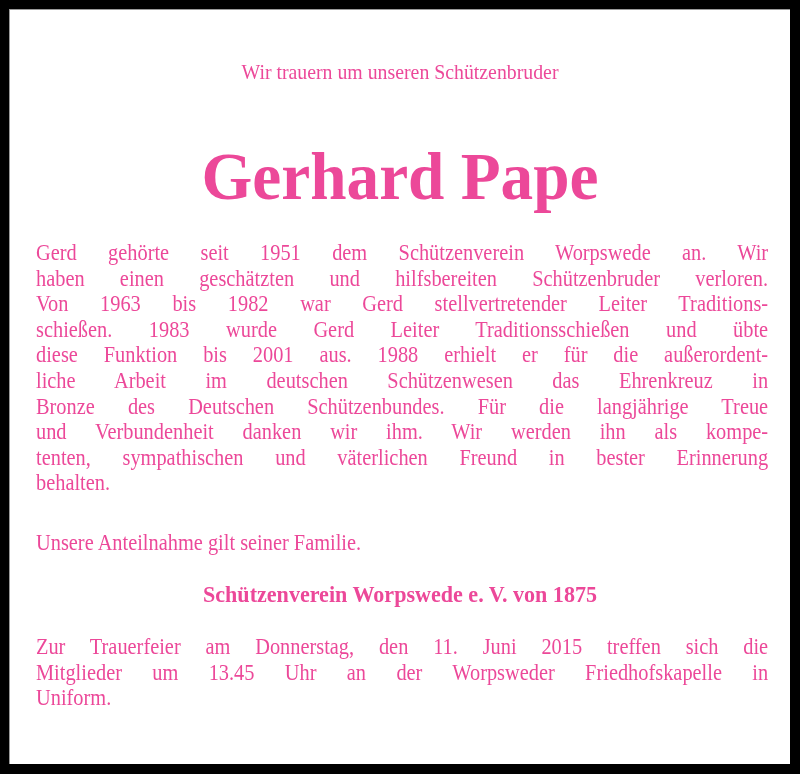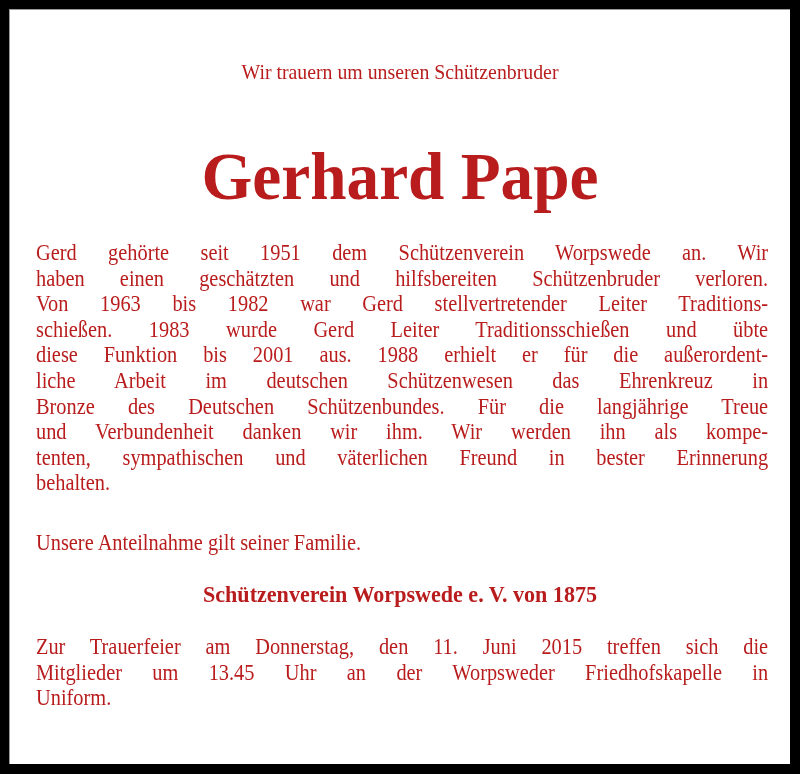--- a/index.html
+++ b/index.html
@@ -6,21 +6,21 @@
   body { width: 800px; height: 774px; overflow: hidden; }
   .frame {
     position: absolute; left: 0; top: 0; width: 800px; height: 774px;
     background: #000;
   }
   .notice {
     position: absolute; left: 9px; top: 9px; width: 781px; height: 755px;
     background: #fff; border-top: 1px solid #9a9a9a; border-left: 1px solid #9a9a9a;
     box-sizing: border-box;
     font-family: "Liberation Serif", "DejaVu Serif", serif;
-    color: #b91c1c;
+    color: #ec4899;
   }
   .intro {
     position: absolute; left: 0; right: 0; top: 49px;
     text-align: center; font-size: 22px; line-height: 26px;
     transform: scaleX(0.9); transform-origin: center;
   }
   .name {
     position: absolute; left: 0; right: 0; top: 128px;
     text-align: center; font-size: 68px; font-weight: bold; line-height: 76px;
     transform: scaleX(0.96); transform-origin: center;

